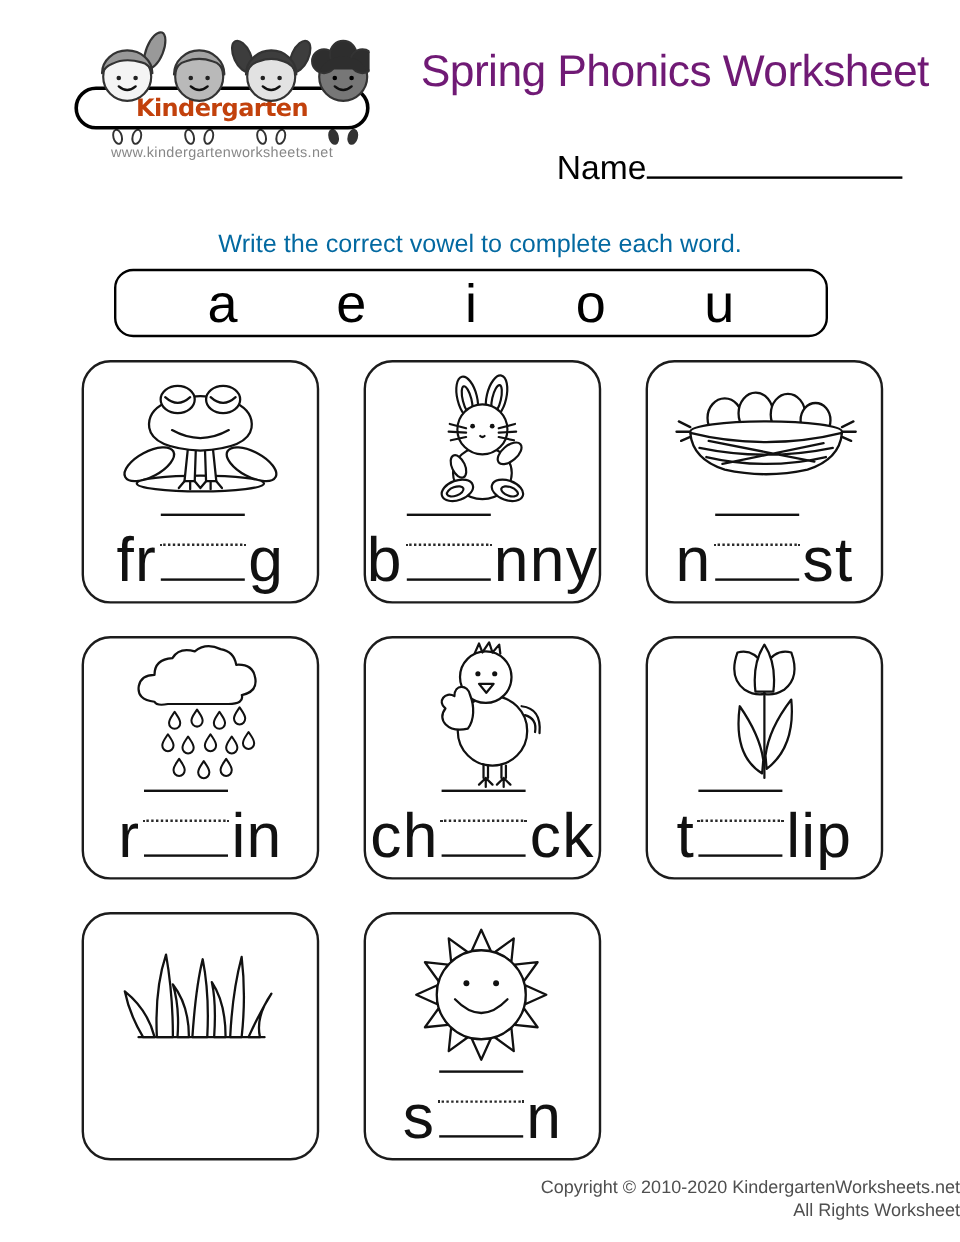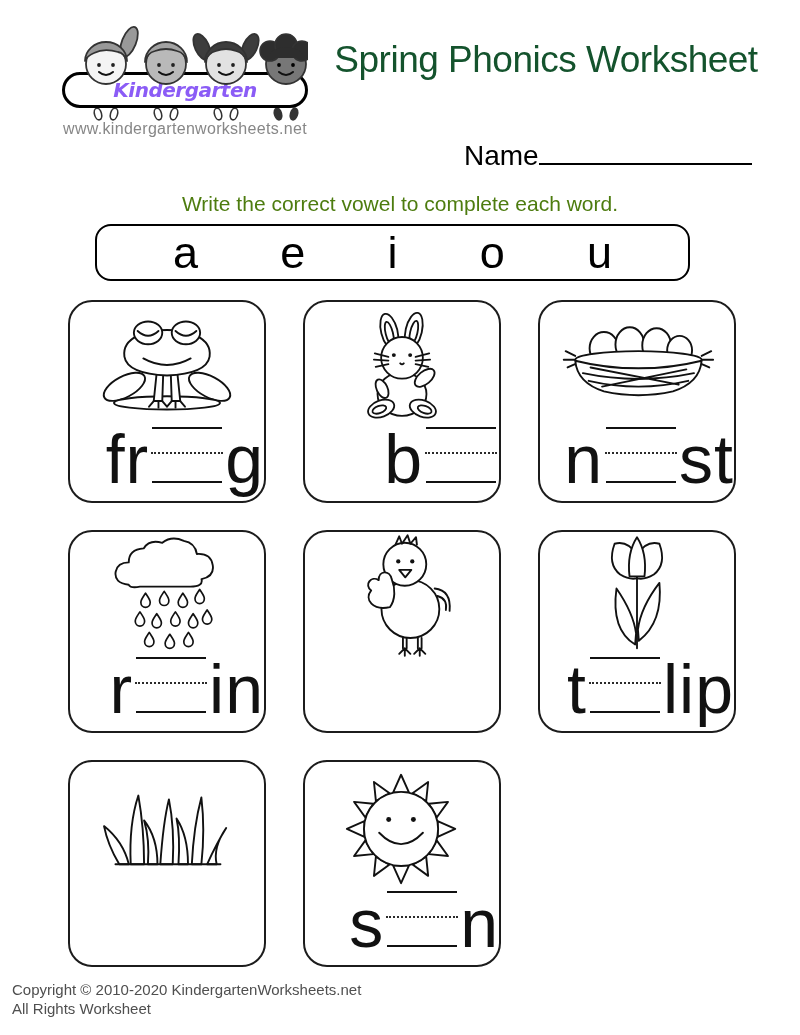--- a/index.html
+++ b/index.html
@@ -11,42 +11,42 @@
   
   .logo { position:absolute; left:62px; top:14px; width:246px; height:130px; }
   .logo .kids { position:absolute; left:0; top:0; z-index:2; pointer-events:none; }
   .logo .banner {
     position:absolute; left:0; top:58px; width:246px; height:36px; z-index:1;
     border:3px solid #000; border-radius:18px; background:#fff;
     display:flex; align-items:center; justify-content:center;
     font-family:"DejaVu Sans", sans-serif; font-weight:bold; font-size:20px; letter-spacing:-0.5px;
     white-space:nowrap;
   }
-  .banner .part1 { color:#8b5cf6;font-style:italic; }
+  .banner .part1 { color:#c2410c; }
   .banner .part2 { color:#000; }
   .logo .feet { position:absolute; left:0; top:92px; z-index:0; }
   .logo .url {
     position:absolute; left:-10px; top:106px; width:266px; text-align:center;
-    font-size:16px; color:#878787; letter-spacing:0.3px;
+    font-size:12px; color:#878787; letter-spacing:0.3px;
   }
   
   .title {
-    position:absolute; left:318px; top:40px; width:456px; text-align:center;
-    font-size:37px; font-weight:normal; color:#14532d; letter-spacing:-0.5px; line-height:1.1;
+    position:absolute; left:318px; top:40px; width:456px; text-align:right;
+    font-size:37px; font-weight:normal; color:#701a75; letter-spacing:-0.5px; line-height:1.1;
   }
   .name-row {
-    position:absolute; left:464px; top:138px; width:288px; height:32px;
+    position:absolute; left:464px; top:122px; width:288px; height:32px;
     display:flex; align-items:flex-end;
   }
   .name-row .lbl { font-size:28px; color:#000; line-height:1; }
   .name-row .name-line { flex:1; border-bottom:2.5px solid #000; margin-bottom:5px; height:0; }
   
   .instruction {
     position:absolute; left:0; top:192px; width:800px; text-align:center;
-    font-size:21px; color:#4d7c0f;
+    font-size:21px; color:#0369a1;
   }
   .vowel-strip {
     position:absolute; left:95px; top:224px; width:595px; height:57px;
     border:2.5px solid #000; border-radius:16px; background:#fff;
     display:flex; justify-content:space-between; align-items:center; padding:0 76px;
     font-size:45px; color:#000;
   }
   .vowel-strip span { line-height:1; }
   
   .grid {
@@ -56,34 +56,34 @@
   }
   .card {
     position:relative; border:2.5px solid #1c1c1c; border-radius:24px; background:#fff;
   }
   .card-art {
     position:absolute; left:0; right:0; top:4px; bottom:76px;
     display:flex; align-items:center; justify-content:center;
   }
   .word-row {
     position:absolute; left:0; right:0; bottom:8px;
-    display:flex; justify-content:flex-end; align-items:baseline;
-    font-size:68px; color:#111; line-height:1; letter-spacing:1px; white-space:nowrap;
+    display:flex; justify-content:center; align-items:baseline;
+    font-size:52px; color:#111; line-height:1; letter-spacing:1px; white-space:nowrap;
   }
   .vowel-blank {
     position:relative; display:inline-block; width:70px; height:56px; margin:0 3px;
     border-top:2px solid #111; border-bottom:2.5px solid #111;
   }
   .vowel-blank::after {
     content:""; position:absolute; left:-1px; right:-1px; top:45%;
     border-top:2px dotted #2a2a2a;
   }
   
   .footer {
-    position:absolute; left:0; top:980px; width:800px; text-align:left;
+    position:absolute; left:0; top:980px; width:800px; text-align:right;
     font-size:15px; color:#4f4f4f; line-height:19px;padding-left:12px;
   }
   
   .ln { fill:none; stroke:#111; stroke-width:2; stroke-linecap:round; stroke-linejoin:round; }
   .fw { fill:#fff; stroke:#111; stroke-width:2; stroke-linecap:round; stroke-linejoin:round; }
 </style>
 </head>
 <body>
 
 <div class="page">
@@ -195,20 +195,21 @@
           <circle class="fw" cx="75" cy="50" r="23"></circle>
           <circle cx="66" cy="47" r="2.2" fill="#111"></circle>
             <circle cx="84" cy="47" r="2.2" fill="#111"></circle>
           <path class="ln" d="M73,56 q2,2 4,0" stroke-width="1.5"></path>
           <path class="ln" d="M60,49 L45,45 M60,53 L44,52 M60,57 L46,60 M90,49 L105,45 M90,53 L106,52 M90,57 L104,60" stroke-width="1.2"></path>
         </svg>
       </div>
       <div class="word-row">
         <span>b</span>
           <span class="vowel-blank"></span>
+          <span>nny</span>
       </div>
     </div>
 
     <div class="card">
       <div class="card-art">
         <svg width="158" height="82" viewBox="0 0 165 85">
           <ellipse class="fw" cx="48" cy="24" rx="15" ry="17"></ellipse>
           <ellipse class="fw" cx="75" cy="20" rx="15" ry="18"></ellipse>
           <ellipse class="fw" cx="103" cy="21" rx="15" ry="18"></ellipse>
           <ellipse class="fw" cx="127" cy="26" rx="13" ry="15"></ellipse>
@@ -263,20 +264,25 @@
           <circle class="fw" cx="78" cy="32" r="23"></circle>
           <path class="ln" d="M68,11 l4,-9 l3,8 l6,-9 l3,9 l6,-7 l1,8" stroke-width="1.8"></path>
           <circle cx="71" cy="29" r="2.3" fill="#111"></circle>
             <circle cx="86" cy="29" r="2.3" fill="#111"></circle>
           <path class="fw" d="M72,38 L85,38 L78.5,46 Z"></path>
           <path class="fw" d="M62,78 C44,82 34,70 42,60 C34,54 42,44 50,49 C50,38 62,38 64,48 C68,58 68,70 62,78 Z"></path>
           <path class="ln" d="M76,111 v11 M80,111 v11 M92,111 v11 M96,111 v11" stroke-width="1.8"></path>
           <path class="ln" d="M78,122 l-6,6 M78,122 l0,8 M78,122 l6,6 M94,122 l-6,6 M94,122 l0,8 M94,122 l6,6" stroke-width="1.6"></path>
         </svg>
       </div>
+      <div class="word-row">
+        <span>ch</span>
+          <span class="vowel-blank"></span>
+          <span>ck</span>
+      </div>
     </div>
 
     <div class="card">
       <div class="card-art">
         <svg width="112" height="126" viewBox="0 0 120 132">
           <path class="fw" d="M36,10 Q28,32 42,43 Q52,49 60,47 L60,22 Q50,6 36,10 Z"></path>
           <path class="fw" d="M84,10 Q92,32 78,43 Q68,49 60,47 L60,22 Q70,6 84,10 Z"></path>
           <path class="fw" d="M60,3 Q49,20 52,45 L68,45 Q71,20 60,3 Z"></path>
           <path class="ln" d="M60,48 L60,122"></path>
           <path class="fw" d="M58,118 Q32,102 38,58 Q56,84 59,106 Z"></path>

